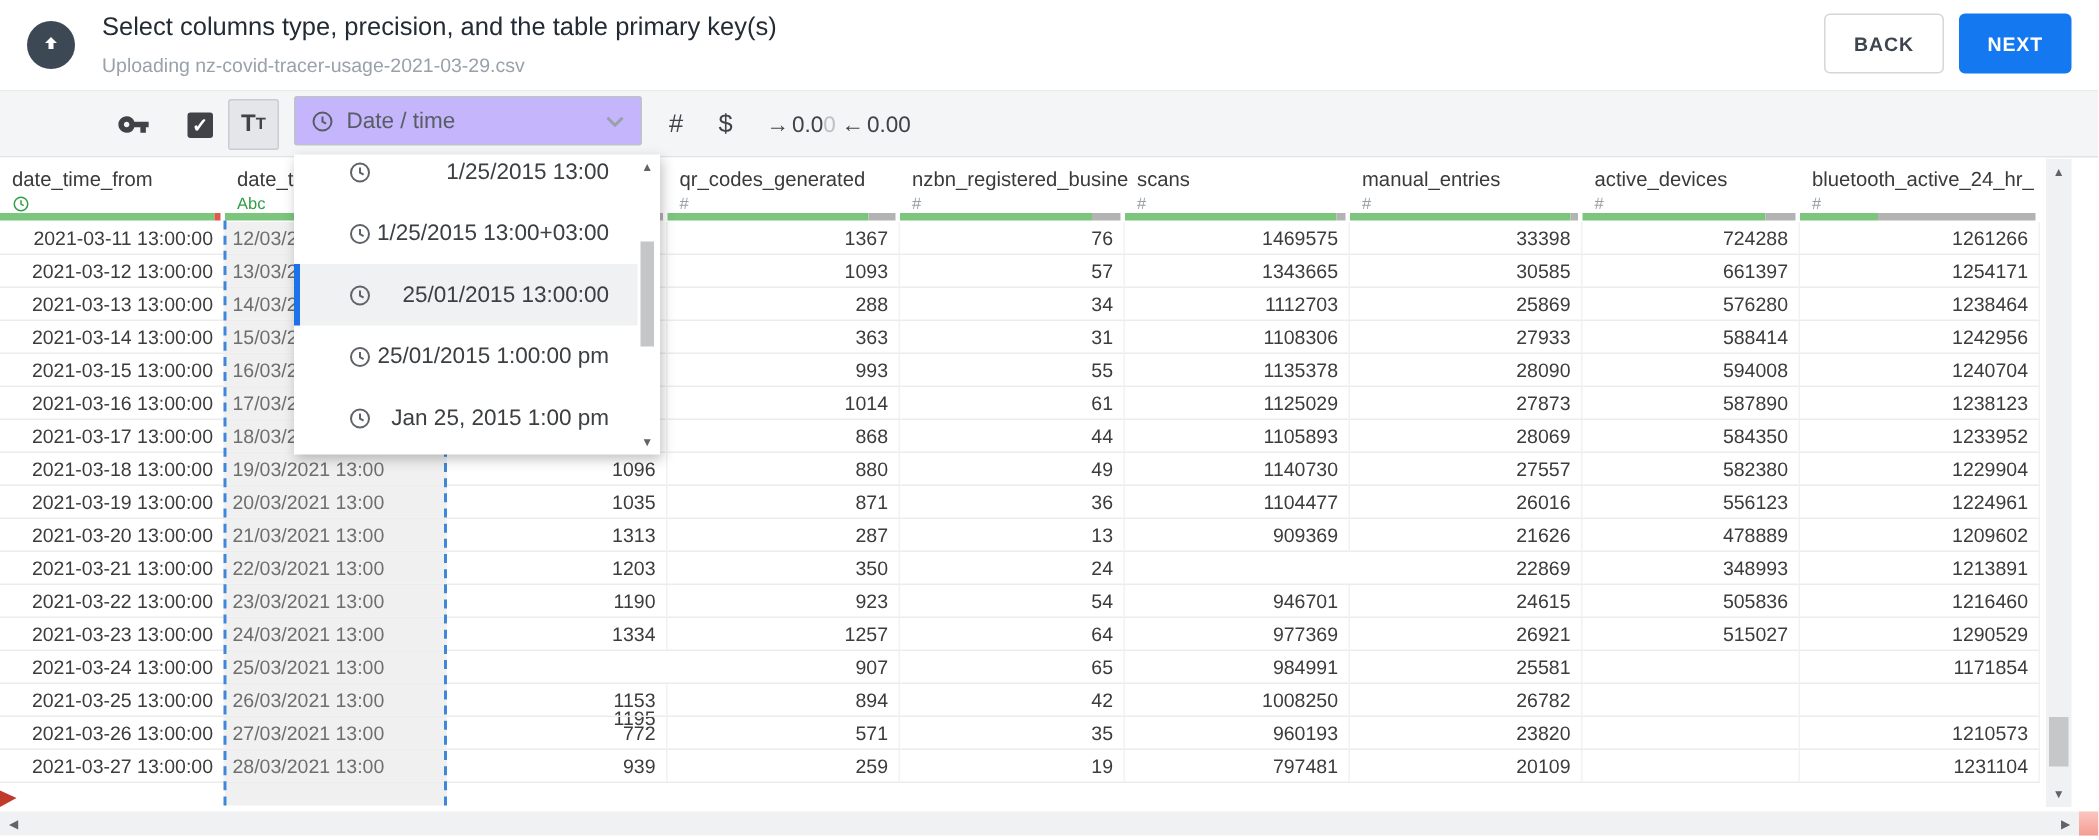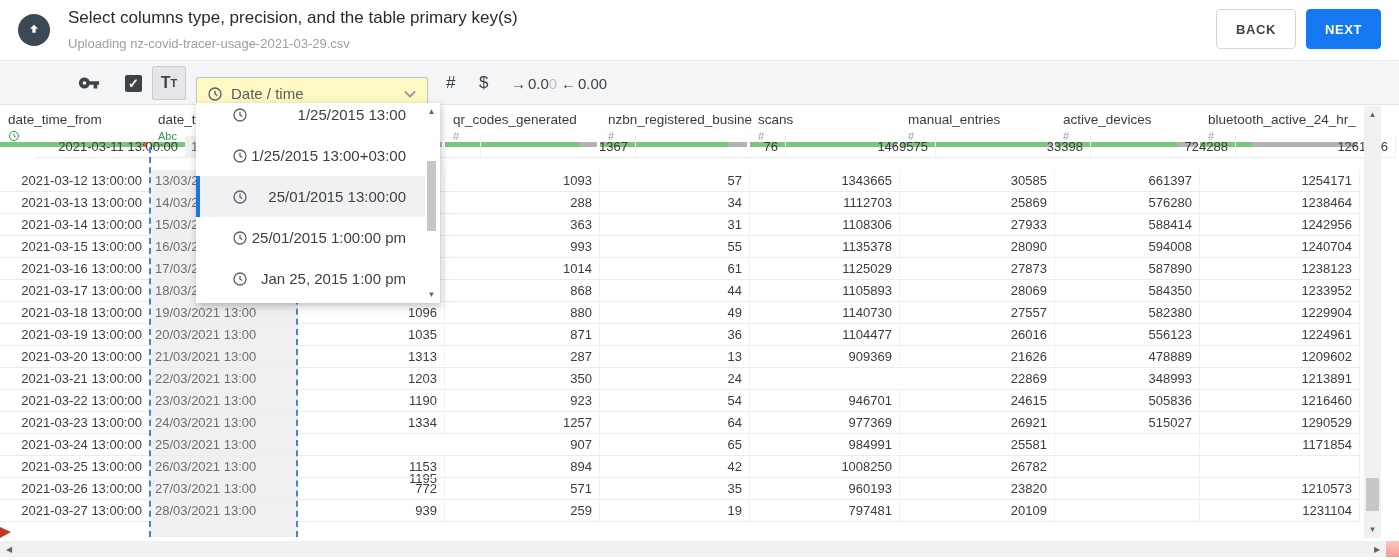--- a/index.html
+++ b/index.html
@@ -25,21 +25,21 @@
   .tb-item{position:absolute;top:0;height:44px;display:flex;align-items:center;color:#3f4347;}
   .tb-key{left:78px;}
   .tb-check{left:125px;}
   .checkbox{width:17px;height:17px;background:#3f4347;border-radius:2px;color:#fff;font-size:13px;
             line-height:17px;text-align:center;font-weight:bold;}
   .tt-btn{position:absolute;left:152px;top:5px;width:34px;height:34px;background:#e4e6e9;
           border:1px solid #c9cdd1;border-radius:2px;display:flex;align-items:center;
           justify-content:center;color:#3f4347;cursor:pointer;}
   .tt-big{font-size:16px;font-weight:bold;}
   .tt-small{font-size:11px;font-weight:bold;}
-  .type-select{position:absolute;left:196px;top:16px;width:232px;height:33px;background:#fef9c3;
+  .type-select{position:absolute;left:196px;top:3px;width:232px;height:33px;background:#c4b5fd;
                border:1px solid #bfc3c7;border-radius:2px;display:flex;align-items:center;
                padding:0 10px;cursor:pointer;color:#575d63;}
   .type-select .label{font-size:15px;margin-left:8px;flex:1;}
   .tb-glyph{font-size:17px;}
   .tb-num{left:446px;}
   .tb-cur{left:479px;}
   .tb-dec-r{left:511px;font-size:15px;}
   .tb-dec-l{left:561px;font-size:15px;}
   .dec-arrow{font-size:15px;margin-right:2px;}
   .faded{color:#bdc1c5;}
@@ -216,21 +216,21 @@
         <div class="col-head" style="left: 1200px; width: 160px;">
           <span class="name" style="left:8px">bluetooth_active_24_hr_</span>
           <span class="typ typ-gray" style="left:8px">#</span>
                  <div class="qbar" style="left:0;width:158px">
             <div style="width:52px;background:#7cc57c"></div>
             <div style="width:105px;background:#b3b3b3"></div>
           </div>
         </div>
       </div>
     <div id="table-rows">
-        <div class="trow" style="top: 31px; margin-left: 36px;">
+        <div class="trow" style="top: 43px;">
           <div class="tcell r" style="left: 0px; width: 150px;">2021-03-11 13:00:00</div>
           <div class="tcell l selcol" style="left: 150px; width: 148px;">12/03/2021 13:00</div>
           <div class="tcell r" style="left: 298px; width: 147px;"></div>
           <div class="tcell r" style="left: 445px; width: 155px;">1367</div>
           <div class="tcell r" style="left: 600px; width: 150px;">76</div>
           <div class="tcell r" style="left: 750px; width: 150px;">1469575</div>
           <div class="tcell r" style="left: 900px; width: 155px;">33398</div>
           <div class="tcell r" style="left: 1055px; width: 145px;">724288</div>
           <div class="tcell r" style="left: 1200px; width: 160px;">1261266</div>
         </div>

